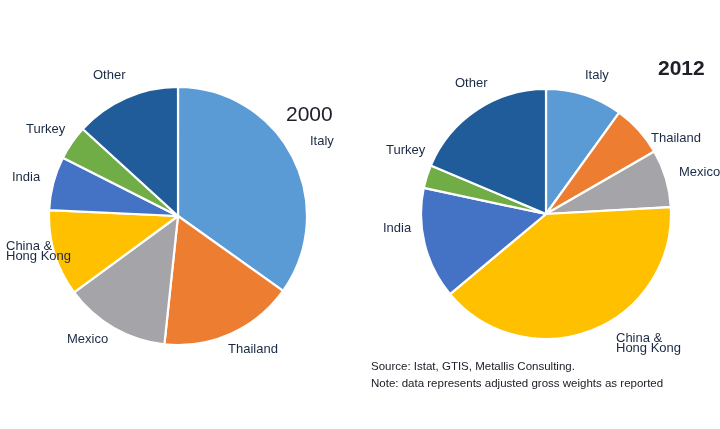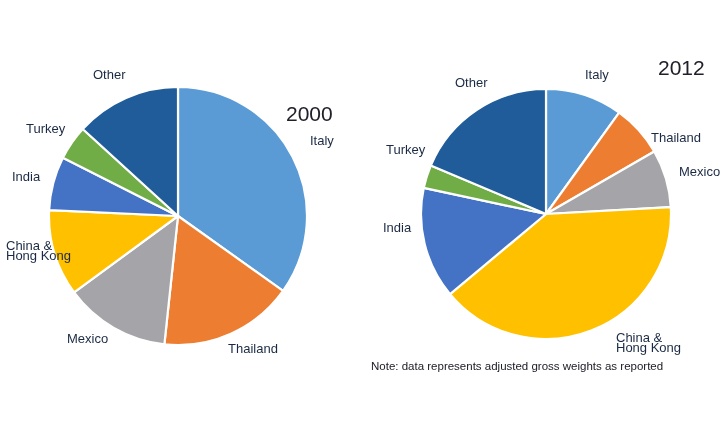--- a/index.html
+++ b/index.html
@@ -23,21 +23,21 @@
     letter-spacing:0.2px;
   }
 
   .year-label{
     position:absolute;
     font-size:21px;
     font-weight:400;
     color:#20202a;
   }
   #year-2000{left:286px;top:58px;margin-top:44px;}
-  #year-2012{left:658px;top:56px;}
+  #year-2012{left:658px;top:56px;font-weight:bold;}
 
   .pie-wrap{position:absolute;}
   #pie-2000{left:46px;top:84px;width:264px;height:264px;}
   #pie-2012{left:418px;top:86px;width:256px;height:256px;}
   .pie-svg{display:block;width:100%;height:100%;overflow:visible;}
 
   .slice-label{
     position:absolute;
     font-size:13px;
     line-height:10px;
@@ -83,20 +83,21 @@
         <path d="M 128 128 L 201.15667844232667 26.64369580886438 A 125 125 0 0 1 236.25317547305485 65.5 Z" fill="#ED7D31" stroke="#ffffff" stroke-width="2.2" stroke-linejoin="round"></path>
         <path d="M 128 128 L 236.25317547305485 65.5 A 125 125 0 0 1 252.81301127113537 121.16536632792678 Z" fill="#A5A5A9" stroke="#ffffff" stroke-width="2.2" stroke-linejoin="round"></path>
         <path d="M 128 128 L 252.81301127113537 121.16536632792678 A 125 125 0 0 1 32.03546451149545 208.09873861975325 Z" fill="#FFC000" stroke="#ffffff" stroke-width="2.2" stroke-linejoin="round"></path>
         <path d="M 128 128 L 32.03546451149545 208.09873861975325 A 125 125 0 0 1 5.772319500881849 101.81996715423197 Z" fill="#4472C4" stroke="#ffffff" stroke-width="2.2" stroke-linejoin="round"></path>
         <path d="M 128 128 L 5.772319500881849 101.81996715423197 A 125 125 0 0 1 12.79741255283281 79.4885184159688 Z" fill="#70AD47" stroke="#ffffff" stroke-width="2.2" stroke-linejoin="round"></path>
         <path d="M 128 128 L 12.79741255283281 79.4885184159688 A 125 125 0 0 1 127.99999999999997 3 Z" fill="#1F5C99" stroke="#ffffff" stroke-width="2.2" stroke-linejoin="round"></path>
       </svg>
   </div>
 
   <div class="source-note">
+    <div>Source: Istat, GTIS, Metallis Consulting.</div>
     <div>Note: data represents adjusted gross weights as reported</div>
   </div>
 
 <div class="slice-label" style="left: 310px; top: 136px;">Italy</div>
     <div class="slice-label" style="left: 228px; top: 344px;">Thailand</div>
     <div class="slice-label" style="left: 67px; top: 334px;">Mexico</div>
     <div class="slice-label" style="left: 6px; top: 241px;">China &amp;
 Hong Kong</div>
     <div class="slice-label" style="left: 12px; top: 172px;">India</div>
     <div class="slice-label" style="left: 26px; top: 124px;">Turkey</div>

